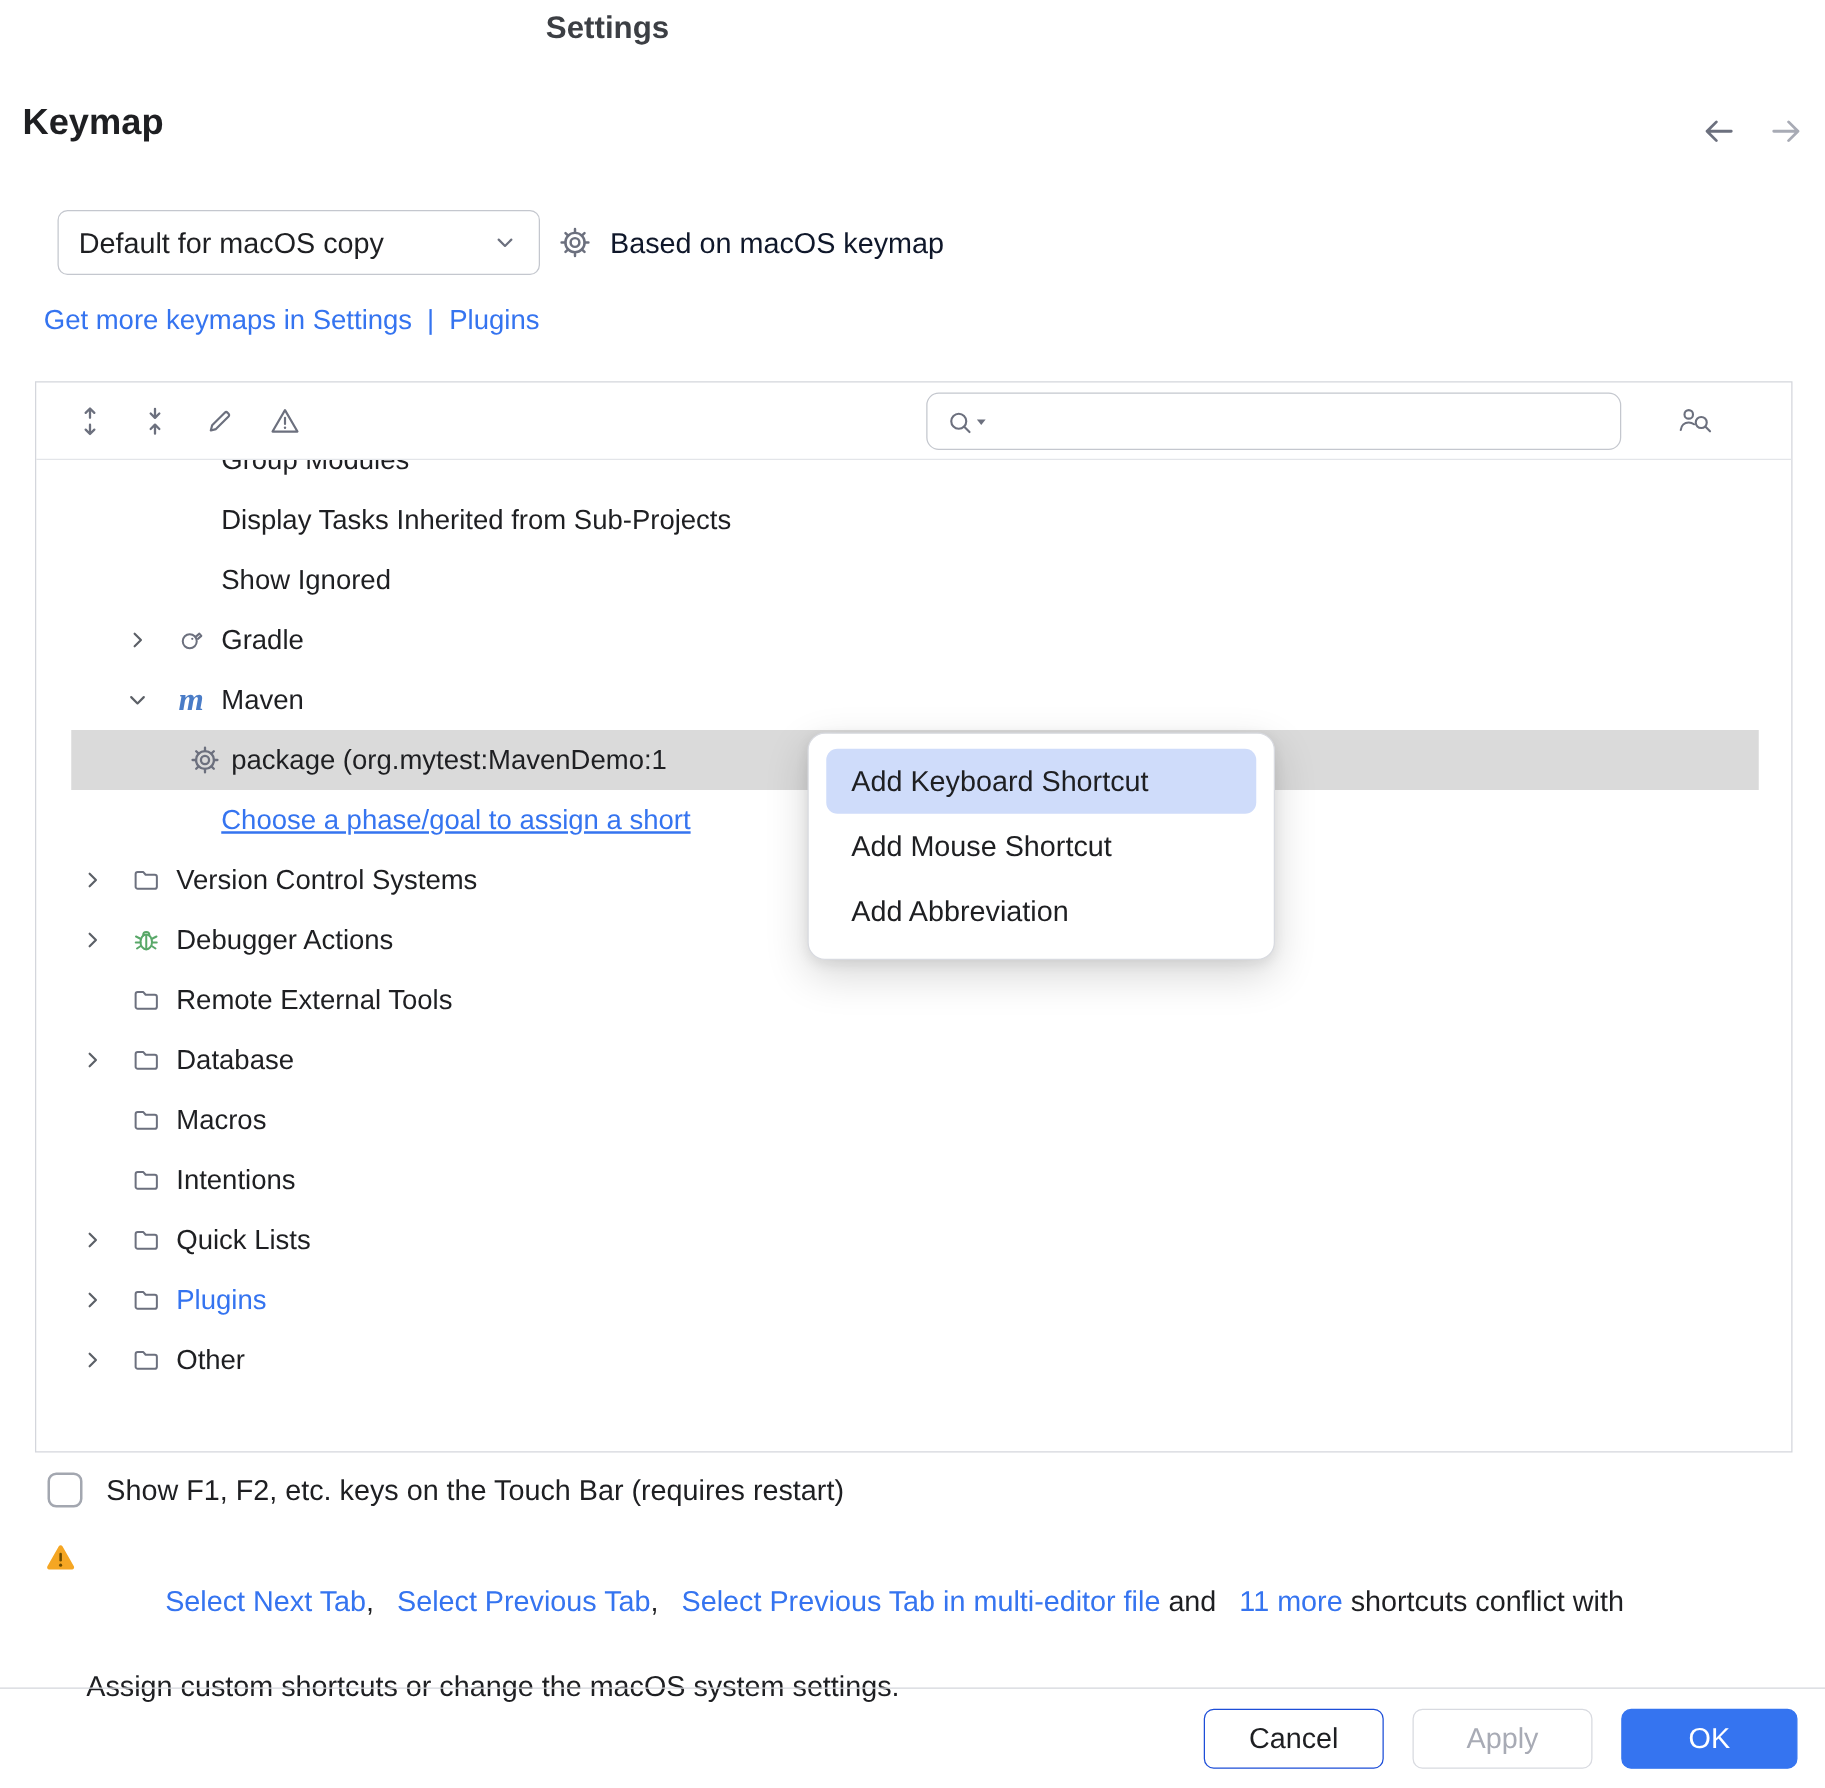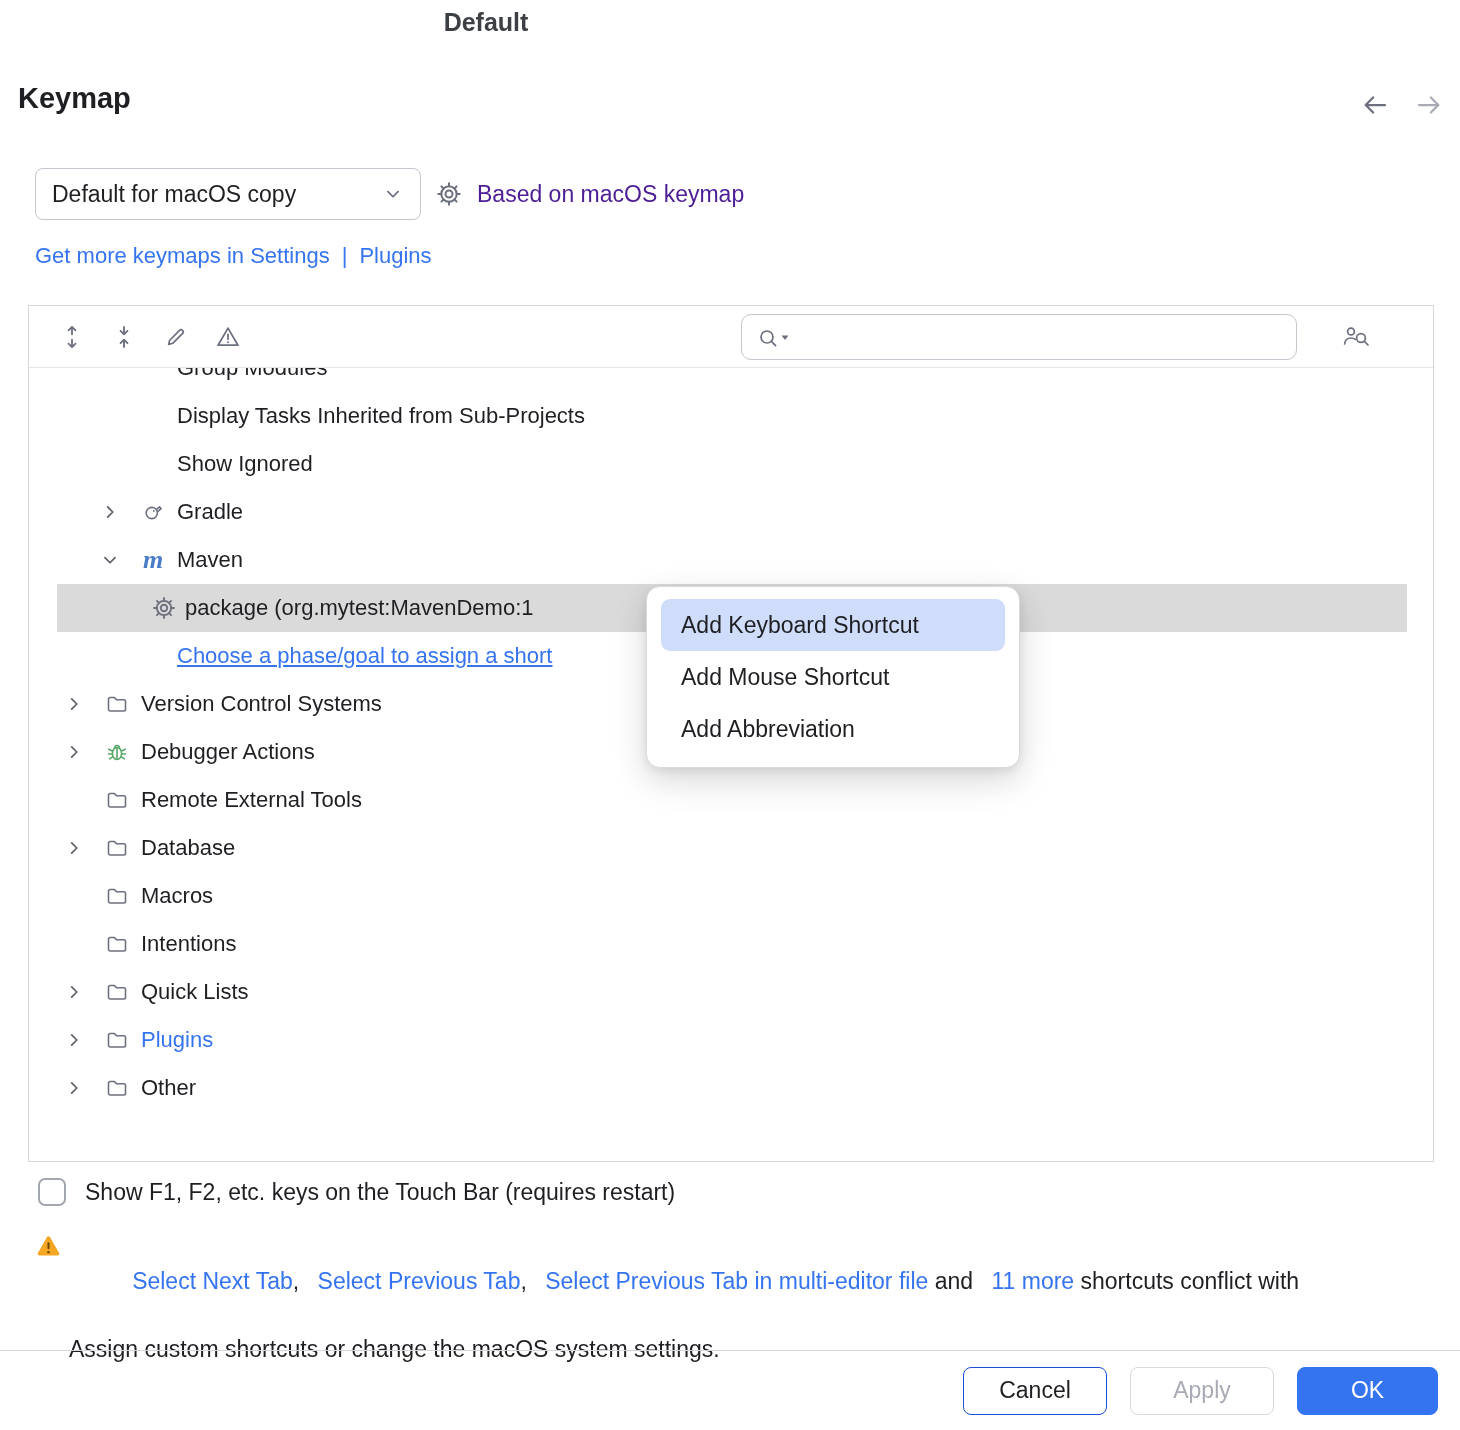--- a/index.html
+++ b/index.html
@@ -12,26 +12,26 @@
               font-size:25px; font-weight:700; color:#3c3f44; }
 
   
   .page-title { position:absolute; top:82px; left:18px; font-size:29px; font-weight:700; color:#1e1f22; }
   .nav-arrows { position:absolute; top:90px; left:1360px; display:flex; gap:24px; }
   .nav-arrows .ic { width:30px; height:30px; }
   .arrow-back { color:#6c707e; cursor:pointer; }
   .arrow-fwd  { color:#a8abb5; cursor:pointer; }
 
   
-  .keymap-row { position:absolute; top:168px; left:35px; display:flex; align-items:center; gap:14px; }
+  .keymap-row { position:absolute; top:168px; left:46px; display:flex; align-items:center; gap:14px; }
   .keymap-select { width:386px; height:52px; border:1px solid #c4c7ce; border-radius:8px;
                    display:flex; align-items:center; padding:0 16px; font-size:23px; background:#fff; cursor:pointer; }
   .keymap-select .ic { width:22px; height:22px; color:#6c707e; margin-left:auto; }
   .keymap-gear .ic { width:28px; height:28px; color:#6c707e; display:block; }
-  .based-on { font-size:23px; color:#4c1d95; }
+  .based-on { font-size:23px; color:#0f172a; }
 
   .links-row { position:absolute; top:243px; left:35px; font-size:22px; color:#3574F0; display:flex; gap:12px; }
   .links-row a { color:#3574F0; text-decoration:none; cursor:pointer; }
   .links-row .pipe { color:#3574F0; }
 
   
   .panel { position:absolute; left:28px; top:305px; width:1406px; height:857px;
            border:1px solid #d4d6dc; background:#fff; }
   .toolbar { position:relative; height:62px; display:flex; align-items:center; padding-left:30px;
              border-bottom:1px solid #e3e5e9; }
@@ -168,21 +168,21 @@
     <symbol id="i-warn-filled" viewBox="0 0 24 24">
       <path d="M10.7 3.6c.6-1 2-1 2.6 0l8.1 14.1c.6 1-.2 2.3-1.3 2.3H3.9c-1.2 0-1.9-1.3-1.3-2.3l8.1-14.1Z" fill="#F5A623"></path>
       <rect x="11.1" y="8.2" width="1.8" height="6.2" rx="0.9" fill="#6b4a00"></rect>
       <circle cx="12" cy="17" r="1.1" fill="#6b4a00"></circle>
     </symbol>
   </defs>
 </svg>
 
 <div class="page">
 
-  <div class="titlebar">Default</div>
+  <div class="titlebar">Settings</div>
 
   <div class="page-title">Keymap</div>
 
   <div class="nav-arrows">
     <span class="arrow-back"><svg class="ic">
           <use href="#i-arrow-left"></use>
         </svg></span>
     <span class="arrow-fwd"><svg class="ic">
           <use href="#i-arrow-right"></use>
         </svg></span>

